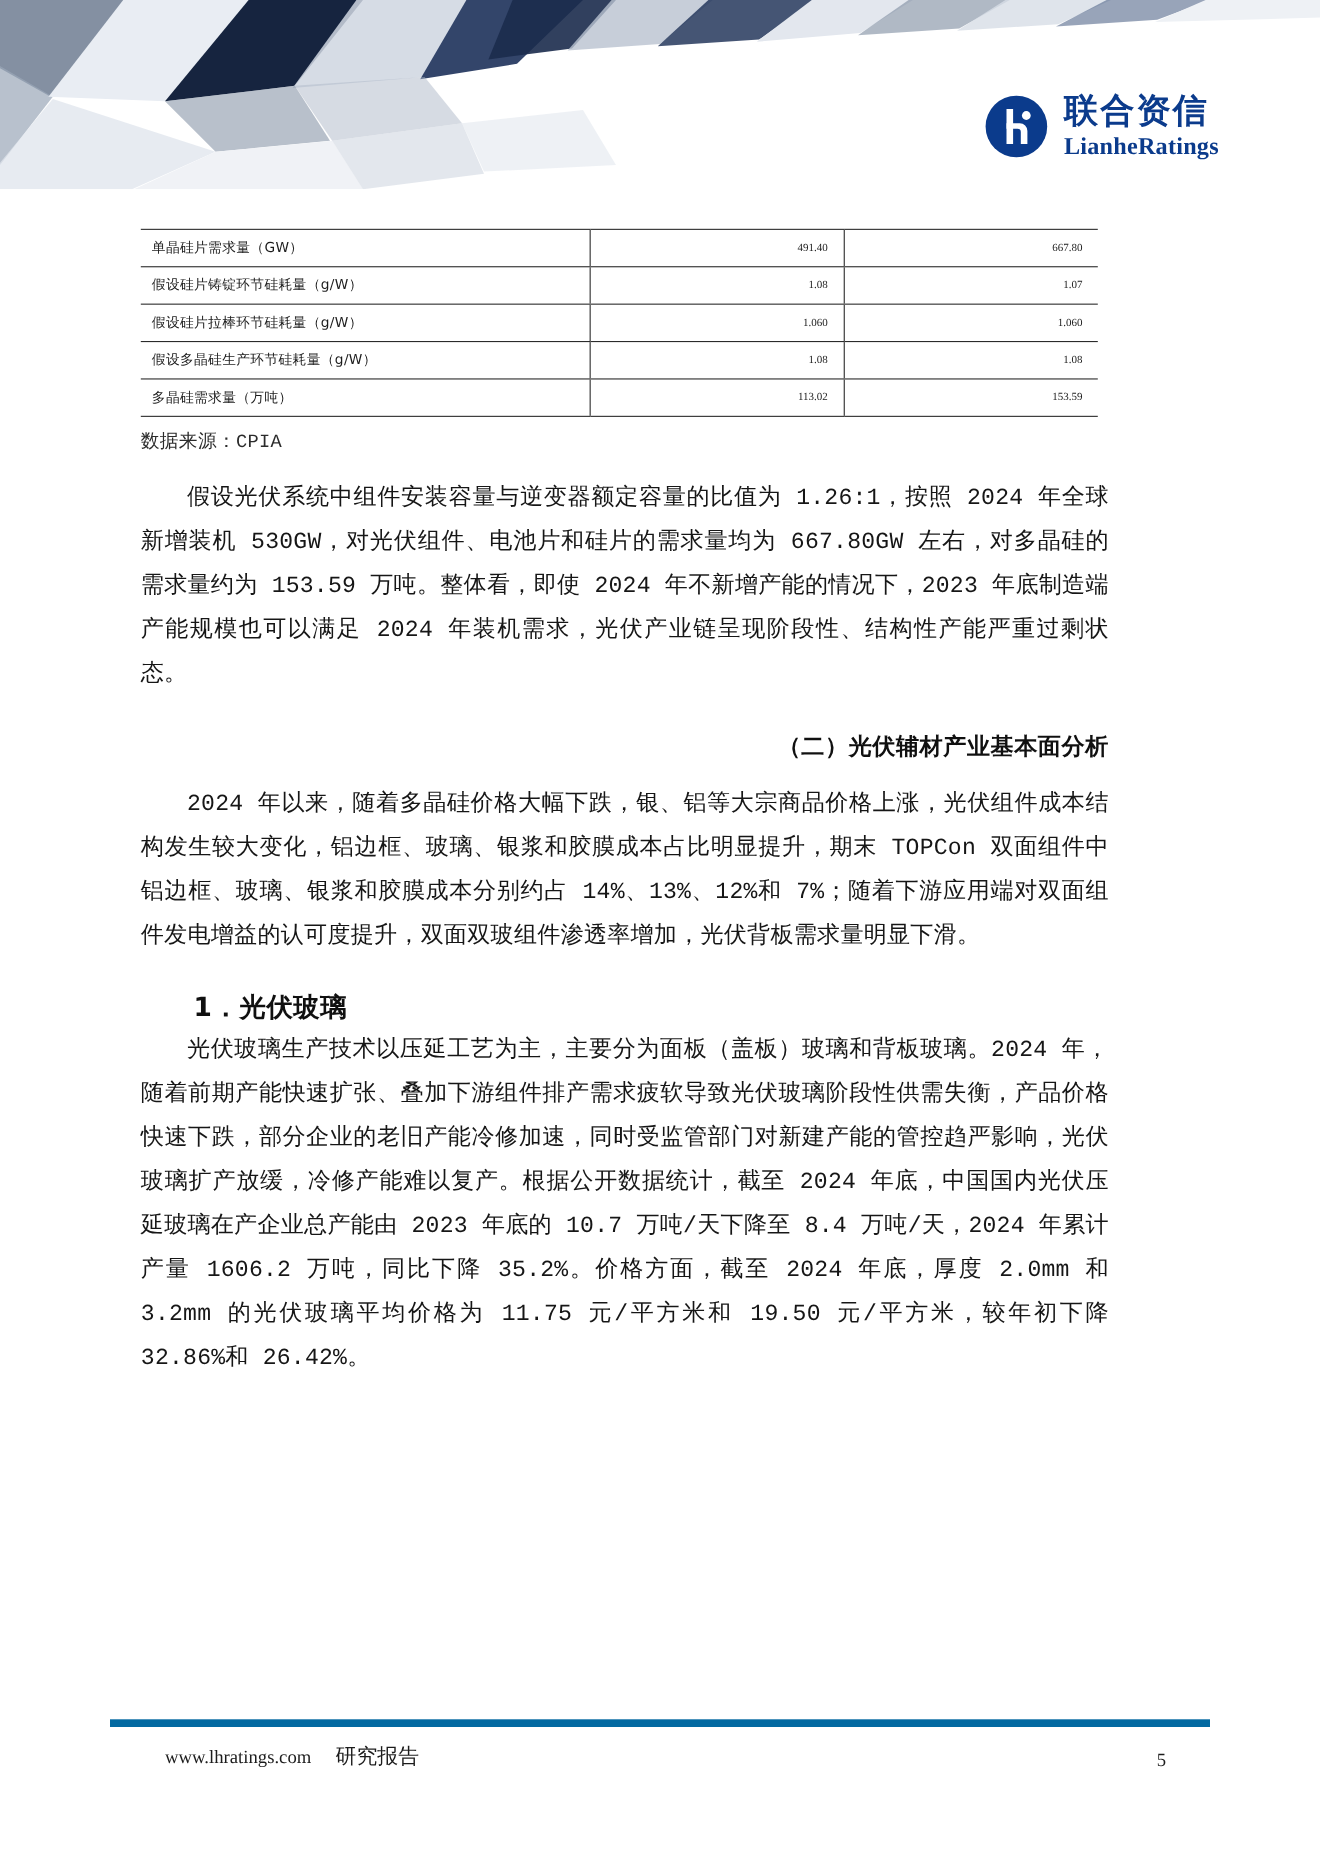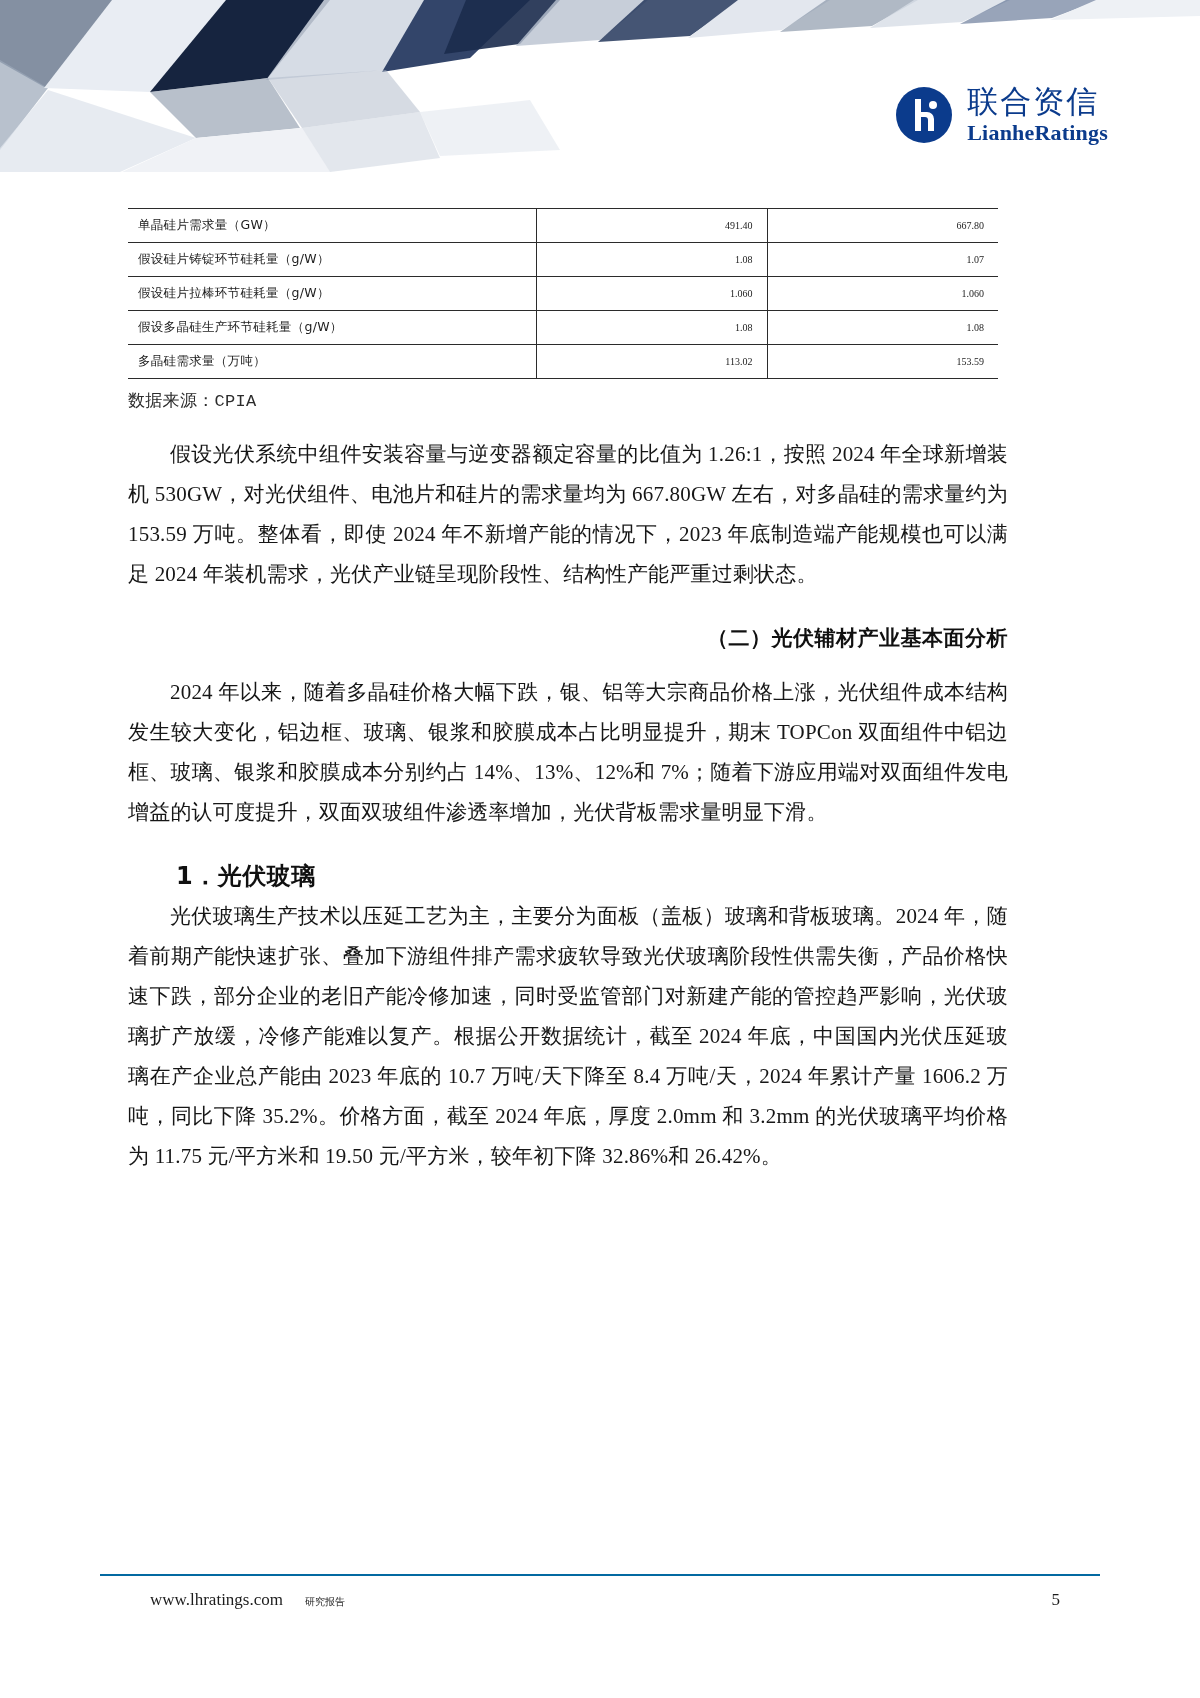--- a/index.html
+++ b/index.html
@@ -34,21 +34,21 @@
     gap: 14px;
   }
   .logo-mark {
     width: 58px; height: 58px;
     flex: 0 0 58px;
   }
   .logo-text { display: flex; flex-direction: column; line-height: 1; }
   .logo-cn {
     font-family: "DejaVu Sans", sans-serif;
     font-size: 31px;
-    font-weight: 400;
+    font-weight: 700;
     letter-spacing: 2px;
     color: #0b3b8c;
   }
   .logo-en {
     font-family: "Liberation Serif", serif;
     font-size: 22px;
     font-weight: 700;
     letter-spacing: 0.2px;
     color: #0b3b8c;
     margin-top: 5px;
@@ -102,21 +102,21 @@
   
   p.body-text {
     font-size: 21px;
     line-height: 40px;
     margin: 0;
     text-align: justify;
     text-justify: inter-ideograph;
     letter-spacing: 0.2px;
     color: #161616;
   }
-  p.indent { text-indent: 2em; }
+  p.indent { text-indent: 2em; font-family: Liberation Mono, monospace; }
   p.gap-top { margin-top: 22px; }
 
   h2.section-heading {
     font-family: "DejaVu Sans", sans-serif;
     font-size: 21px;
     font-weight: 700;
     margin: 30px 0 20px 0;
     letter-spacing: 0.5px;
     color: #101010;
     text-align: right;
@@ -130,31 +130,31 @@
     letter-spacing: 0.5px;
     color: #101010;
   }
 
   
   .footer {
     position: absolute;
     left: 100px;
     right: 100px;
     bottom: 88px;
-    border-top: 2px solid #0369a1;
+    border-top: 7px solid #0369a1;
     padding-top: 14px;
     display: flex;
     align-items: flex-end;
     justify-content: space-between;
     font-size: 17px;
     color: #1c1c1c;
   }
   .footer-left { display: flex; gap: 22px; align-items: baseline; margin-left: 50px; }
   .footer-url { font-family: "Liberation Serif", serif; }
-  .footer-label { font-family: "DejaVu Sans", sans-serif; font-size: 10px; }
+  .footer-label { font-family: "DejaVu Sans", sans-serif; font-size: 19px; }
   .footer-page { font-family: "Liberation Serif", serif; margin-right: 40px; }
 </style>
 </head>
 <body>
 
 <div class="header-band">
   <svg width="1200" height="172" viewBox="0 0 1200 172" xmlns="http://www.w3.org/2000/svg">
     <rect x="0" y="0" width="1200" height="172" fill="#ffffff"></rect>
     <polygon points="0,0 120,0 46,88 0,62" fill="#6f7d92" opacity="0.85"></polygon>
     <polygon points="0,60 48,88 0,150" fill="#9aa7b8" opacity="0.7"></polygon>

